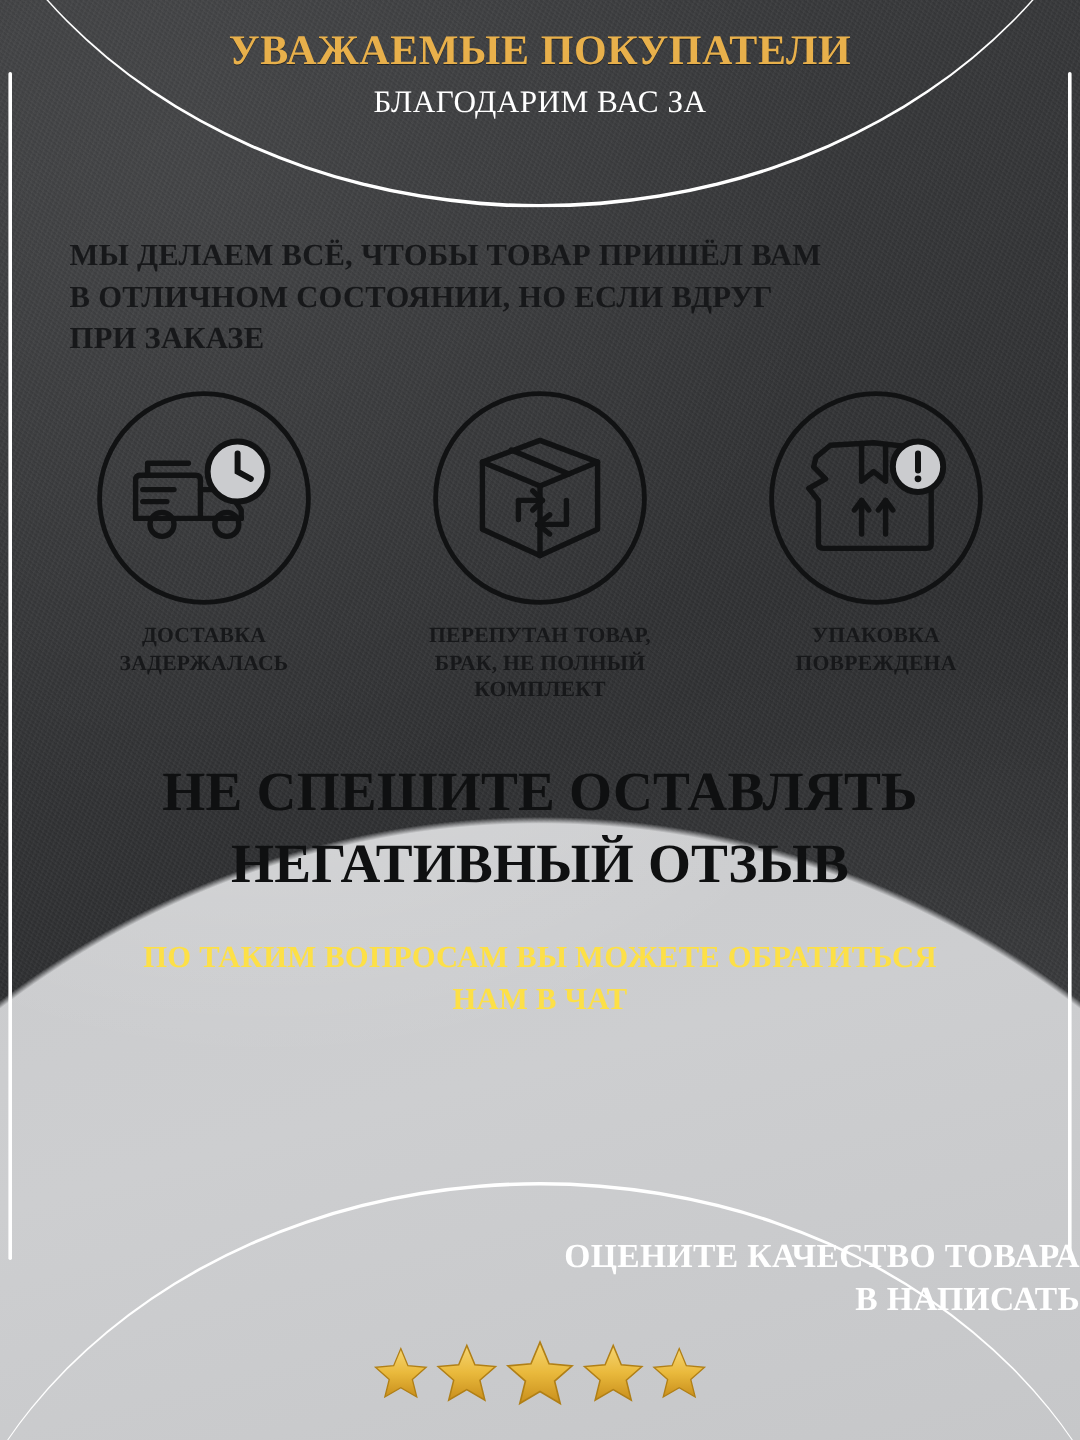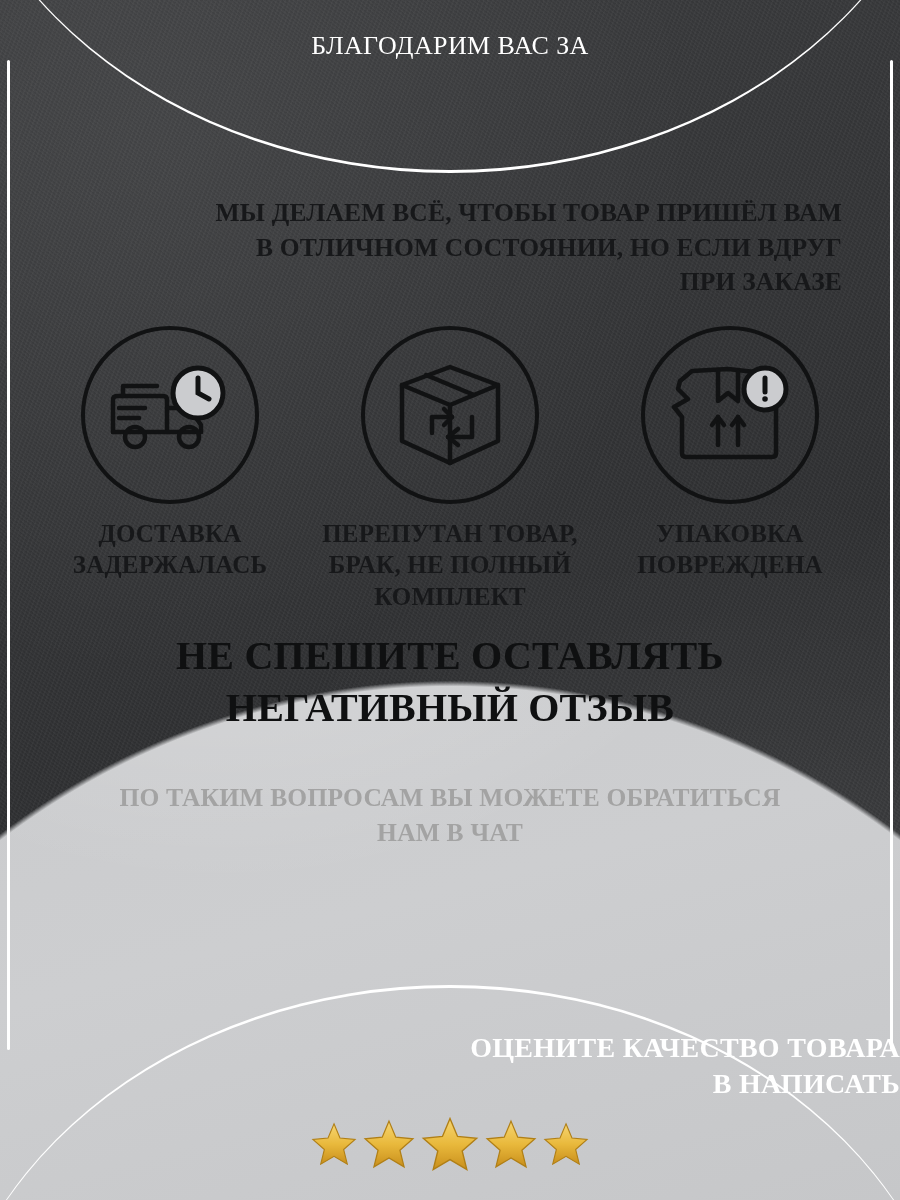--- a/index.html
+++ b/index.html
@@ -123,21 +123,21 @@
     color: #ffffff;
     line-height: 1.2;
     letter-spacing: 0.4px;
   }
 
   .intro {
     position: absolute;
     top: 196px;
     left: 58px;
     right: 58px;
-    text-align: right;
+    text-align: left;
     font-size: 25.5px;
     font-weight: bold;
     color: #17181a;
     line-height: 1.36;
     letter-spacing: 0.2px;
   }
 
   .icons-row {
     position: absolute;
     top: 326px;
@@ -160,49 +160,49 @@
     border-radius: 50%;
     display: flex;
     align-items: center;
     justify-content: center;
     background: transparent;
     overflow: hidden;
   }
   .icon-caption {
     margin-top: 14px;
     text-align: center;
-    font-size: 25px;
+    font-size: 18px;
     font-weight: bold;
     color: #17181a;
     line-height: 1.25;
     letter-spacing: 0.2px;
   }
 
   .headline {
     position: absolute;
     top: 630px;
     left: 50px;
     right: 50px;
     text-align: center;
-    font-size: 40px;
+    font-size: 46px;
     font-weight: bold;
     color: #0f1011;
     line-height: 1.3;
     letter-spacing: 0.2px;
   }
 
   .support {
     position: absolute;
     top: 780px;
     left: 55px;
     right: 55px;
     text-align: center;
     font-size: 25.5px;
     font-weight: bold;
-    color: #a3a3a3;
+    color: #fde047;
     line-height: 1.38;
     letter-spacing: 0.2px;
   }
 
   .footer {
     position: absolute;
     left: 0;
     right: 0;
     bottom: 28px;
     text-align: right;
@@ -231,20 +231,21 @@
 <div class="page">
   <div class="light-panel"></div>
   <div class="curve-top"></div>
   <div class="curve-bottom"></div>
   <div class="side-line-left"></div>
   <div class="side-line-right"></div>
 
   <div class="content">
 
     <div class="header">
+      <div class="header-title">УВАЖАЕМЫЕ ПОКУПАТЕЛИ</div>
       <div class="header-sub">
         <div>БЛАГОДАРИМ ВАС ЗА</div>
       </div>
     </div>
 
     <div class="intro">
       <div>МЫ ДЕЛАЕМ ВСЁ, ЧТОБЫ ТОВАР ПРИШЁЛ ВАМ</div>
       <div>В ОТЛИЧНОМ СОСТОЯНИИ, НО ЕСЛИ ВДРУГ</div>
       <div>ПРИ ЗАКАЗЕ</div>
     </div>

